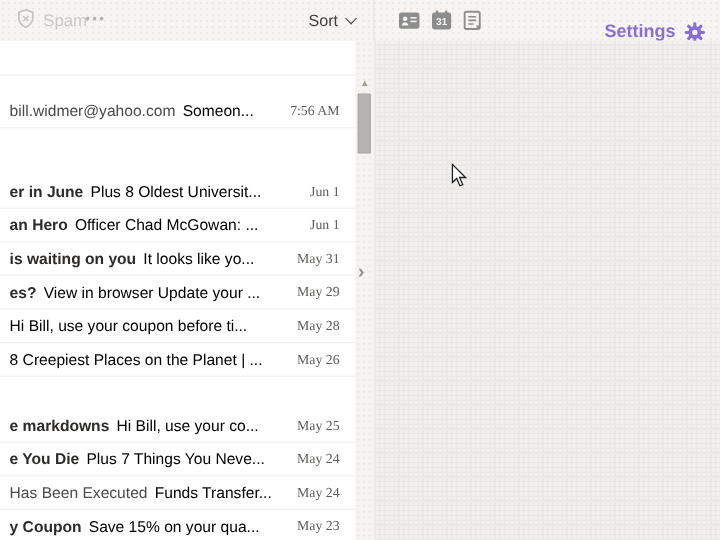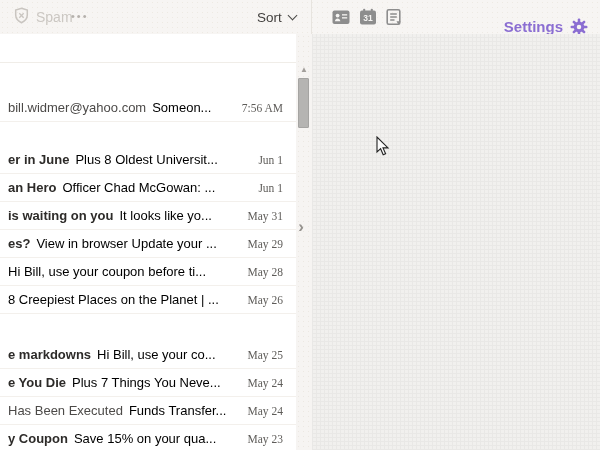--- a/index.html
+++ b/index.html
@@ -56,21 +56,21 @@
   
   .list-panel {
     position: absolute; left: 0; top: 34px; width: 296px; height: 416px;
     background: #ffffff; overflow: hidden;
   }
   .list-hairline {
     position: absolute; left: 0; top: 28px; width: 296px; height: 1px;
     background: #f0ede8;
   }
   .email-group { position: absolute; left: 0; width: 296px; }
-  .group-a { top: 60px; text-align: right; }
+  .group-a { top: 45px; text-align: right; }
   .group-b { top: 112px; }
   .group-c { top: 307px; }
   .email-row {
     height: 28px; display: flex; align-items: center;
     padding: 0 13px 0 8px; border-bottom: 1px solid #f3f0ec;
     white-space: nowrap; overflow: hidden; cursor: pointer;
     font-size: 13px;
   }
   .email-row .subject { color: #4c4a48; margin-right: 6px; flex-shrink: 0; }
   .email-row.unread .subject { color: #2d2b29; font-weight: bold; }

